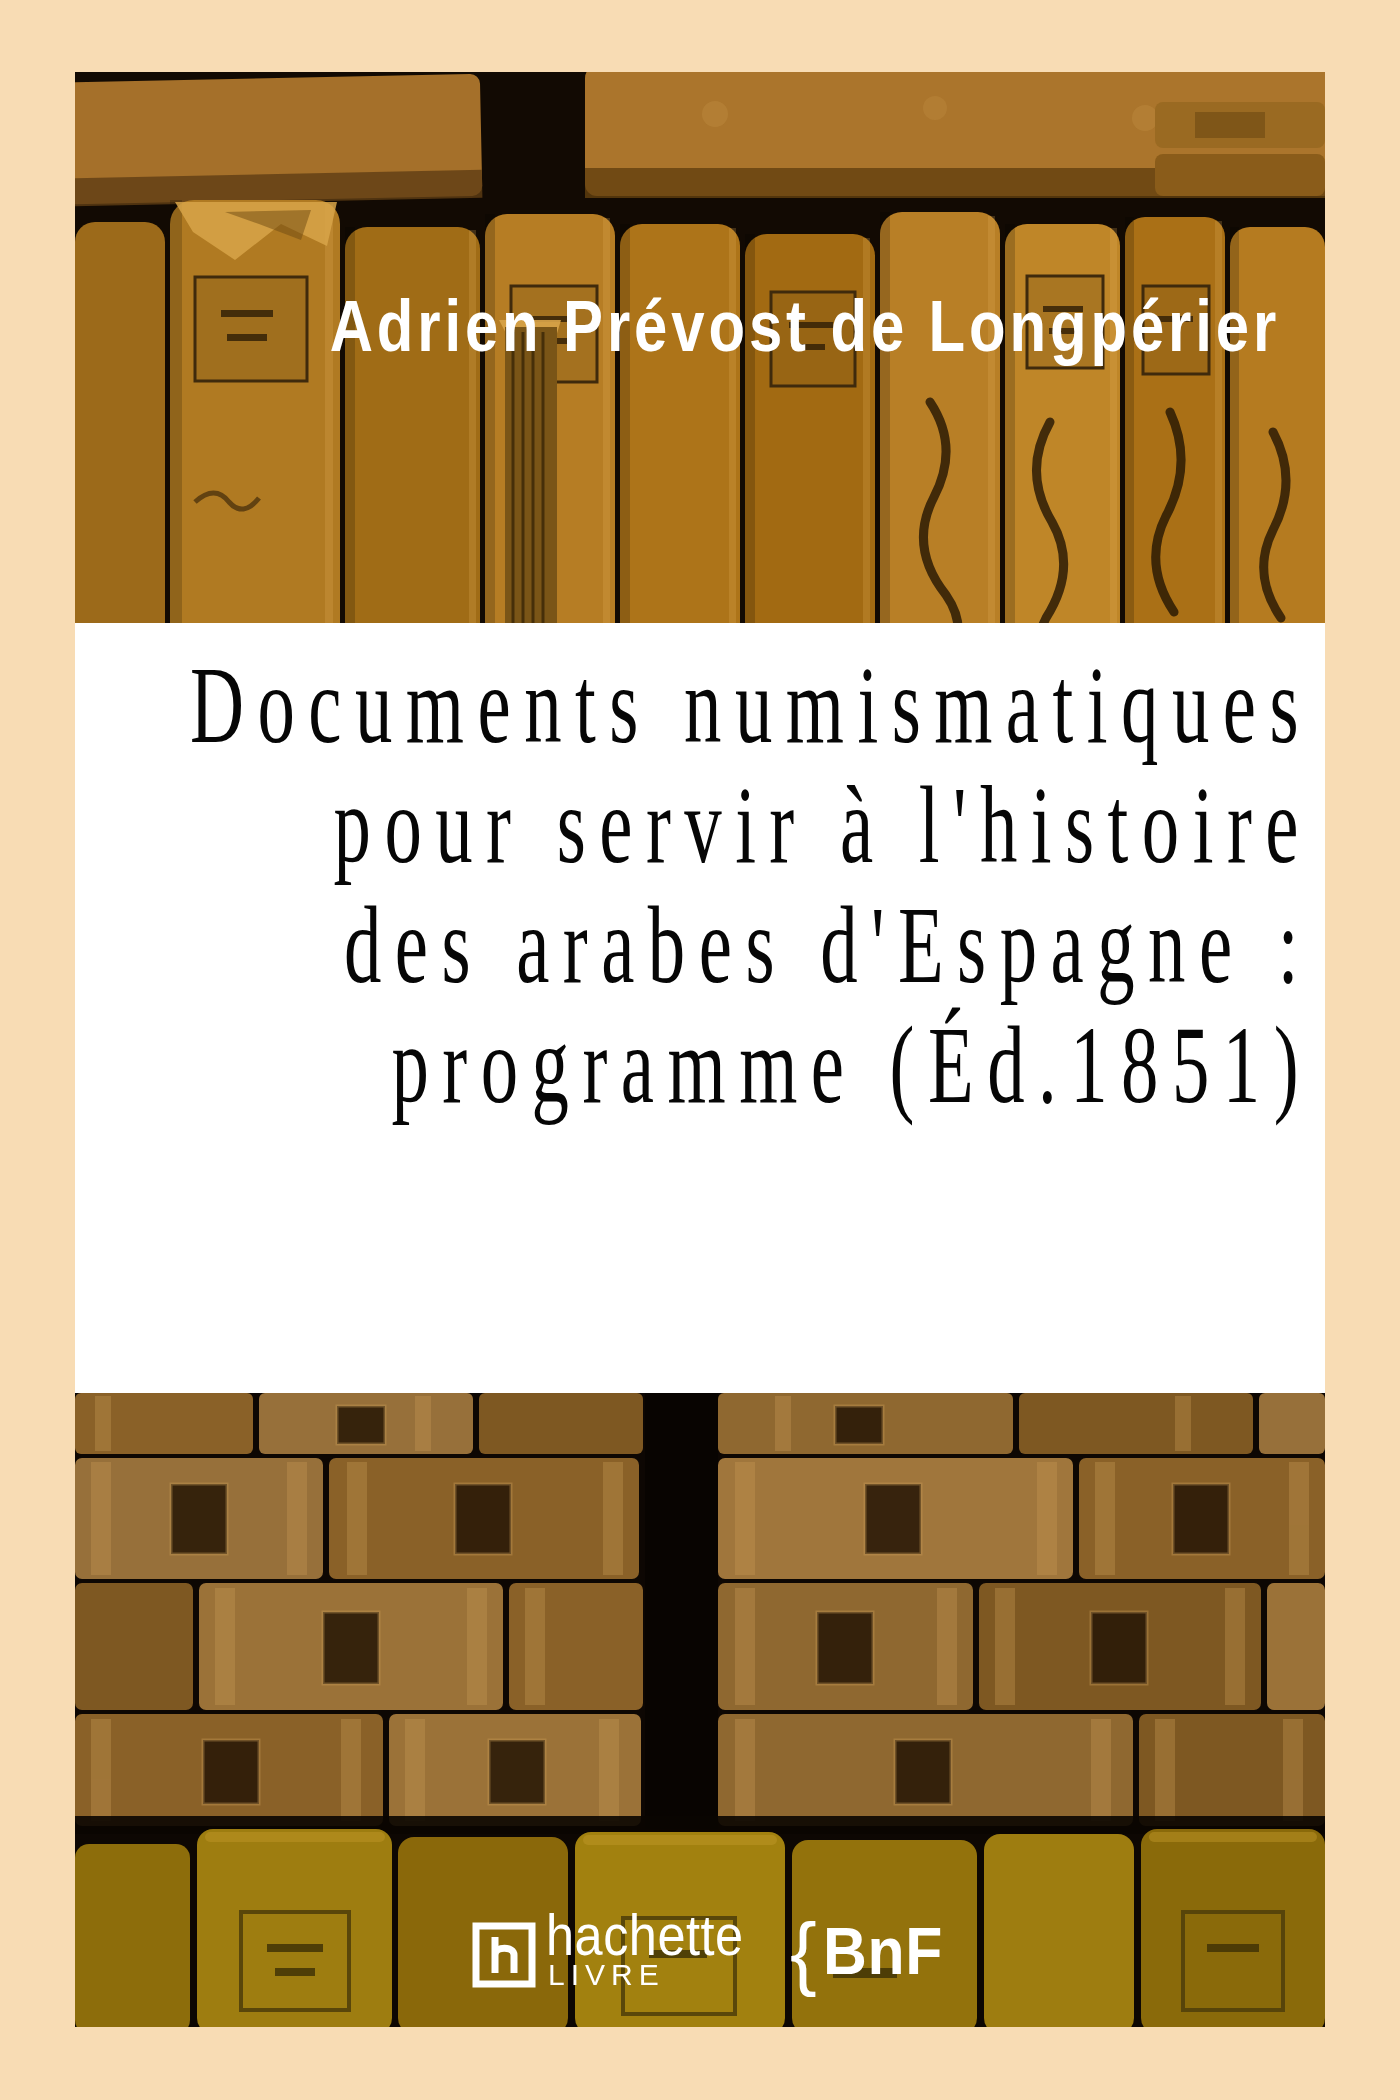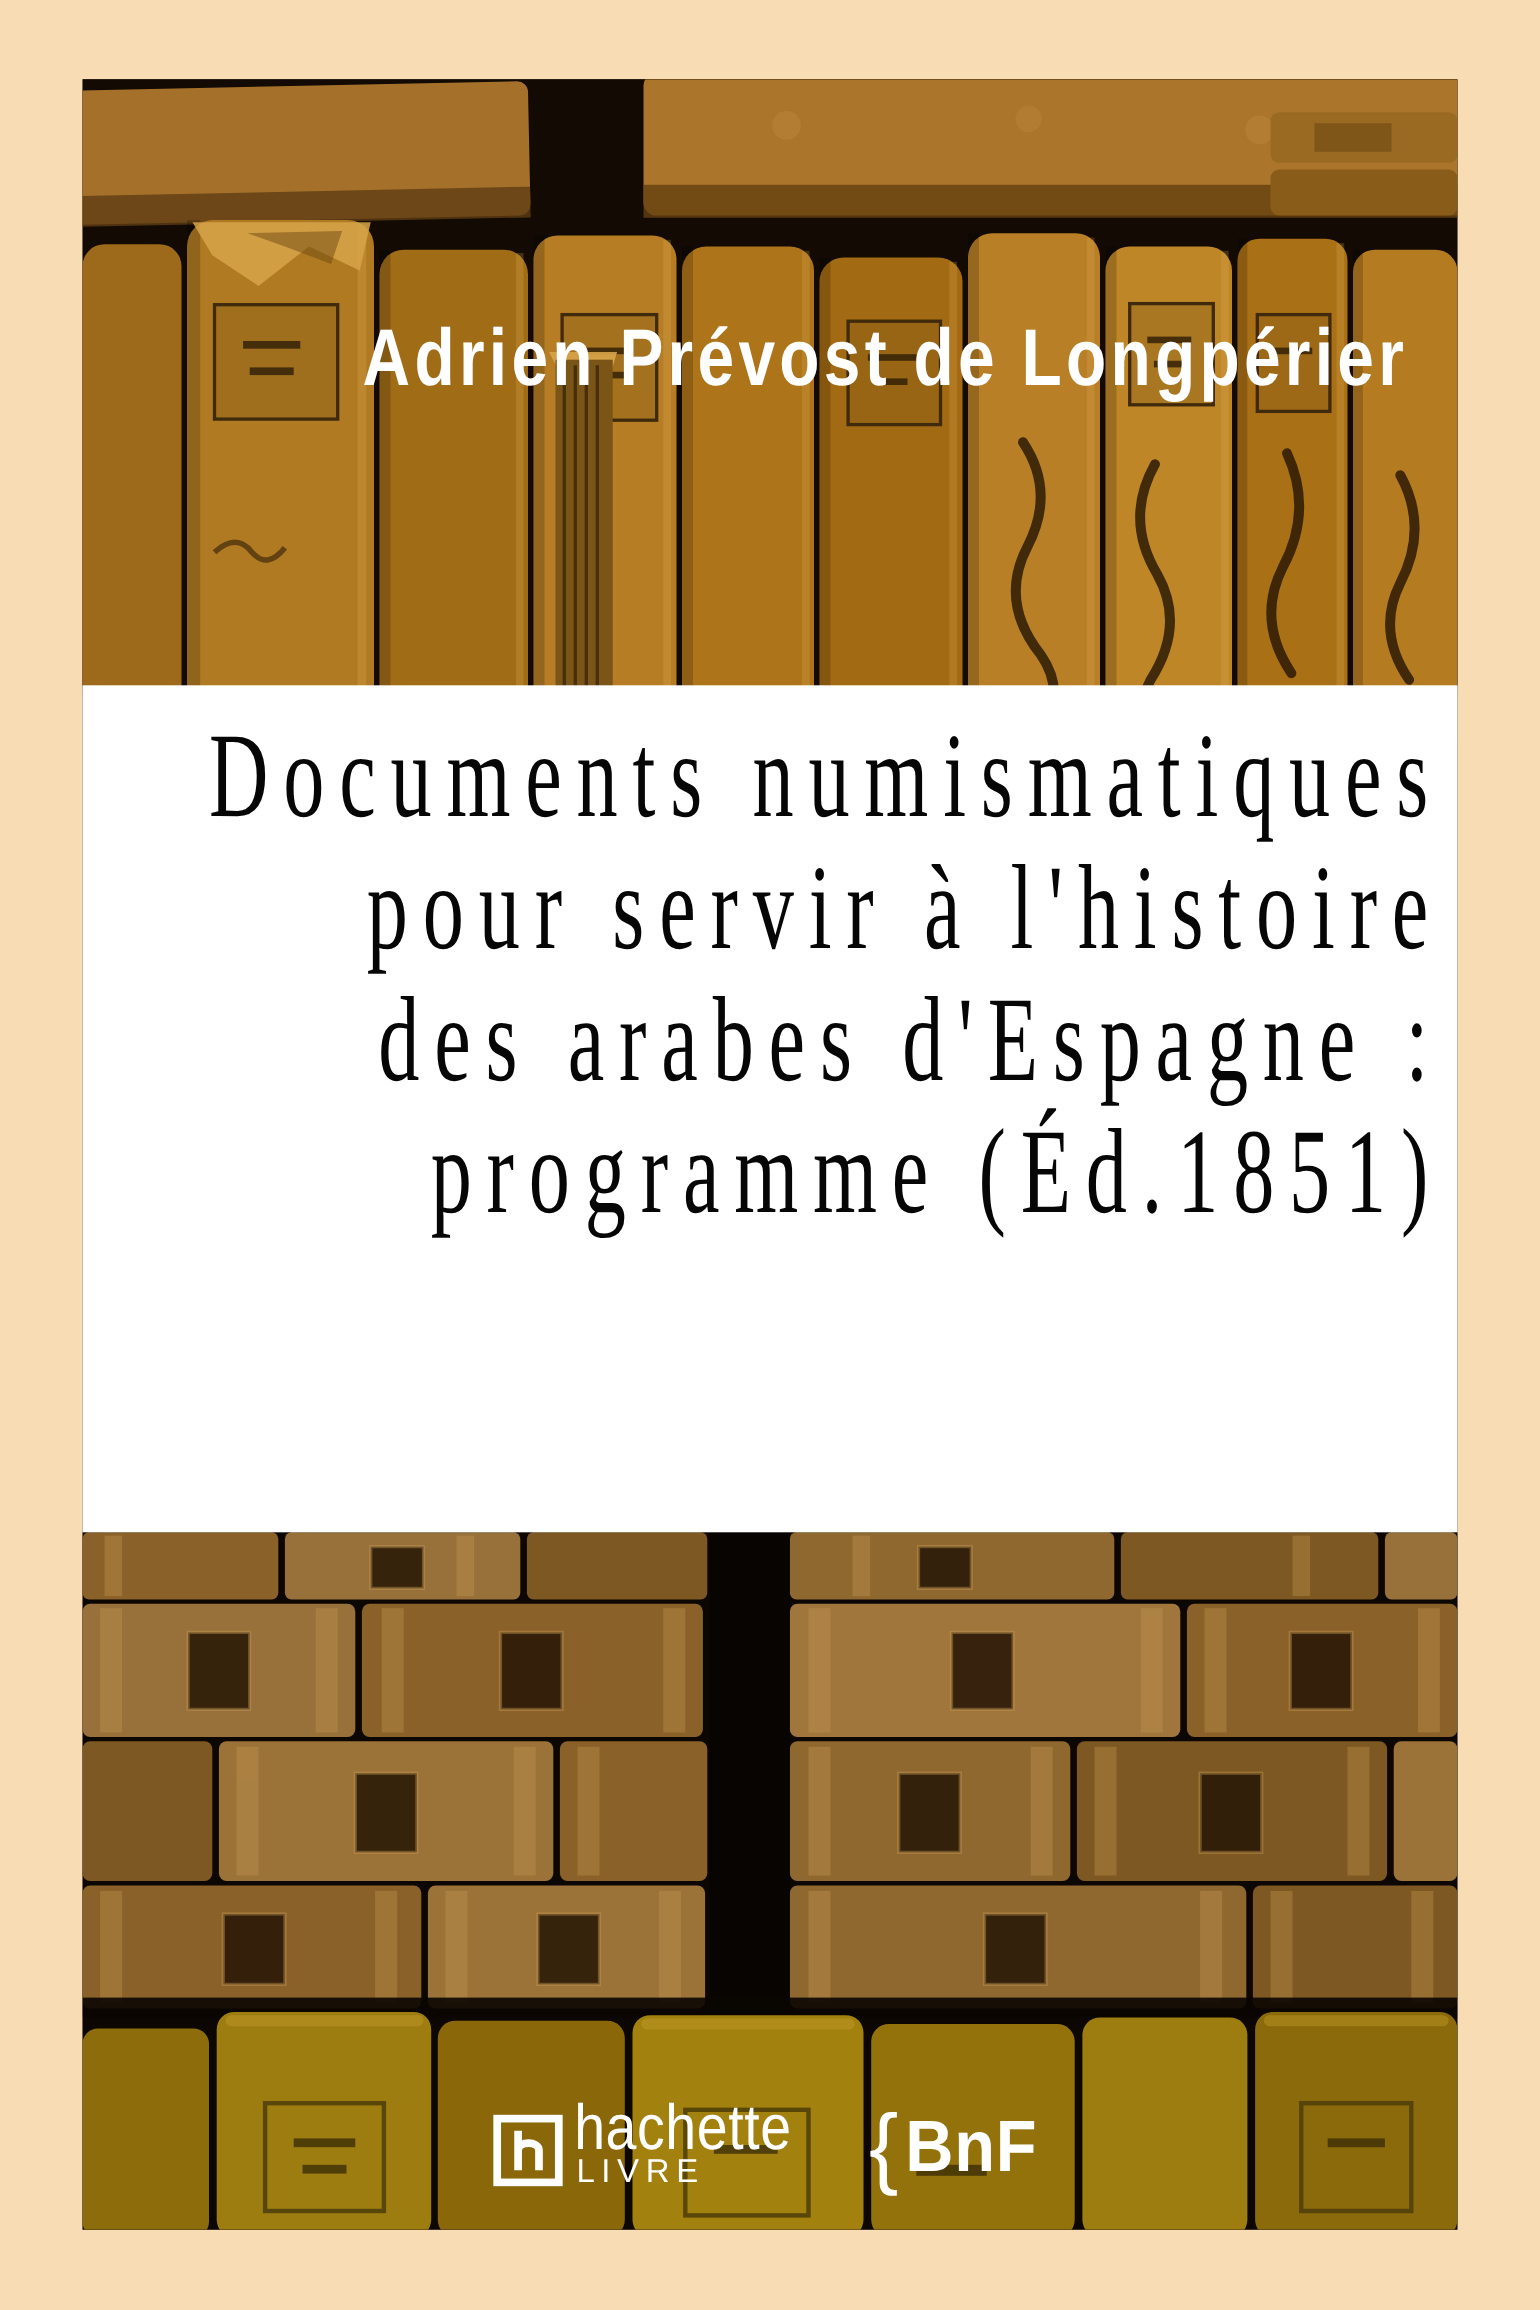--- a/index.html
+++ b/index.html
@@ -37,21 +37,21 @@
     font-family:"Liberation Serif",serif;
     font-weight:normal;
     font-size:110px;line-height:120px;
     letter-spacing:0.18em;
     white-space:nowrap;
     transform:scaleX(0.68);
     transform-origin:100% 0;
   }
   .title div{white-space:nowrap;}
   .hachette{
-    position:absolute;left:448px;top:1922px;width:330px;height:70px;
+    position:absolute;left:472px;top:1922px;width:330px;height:70px;
     color:#fff;
   }
   .hachette .mark{position:absolute;left:0;top:0;}
   .hachette .word{
     position:absolute;left:74px;top:-16px;
     font-size:58px;font-weight:400;letter-spacing:0.01em;
     transform:scaleX(0.87);transform-origin:0 0;line-height:58px;
     color:#fff;white-space:nowrap;
   }
   .hachette .imprint{

